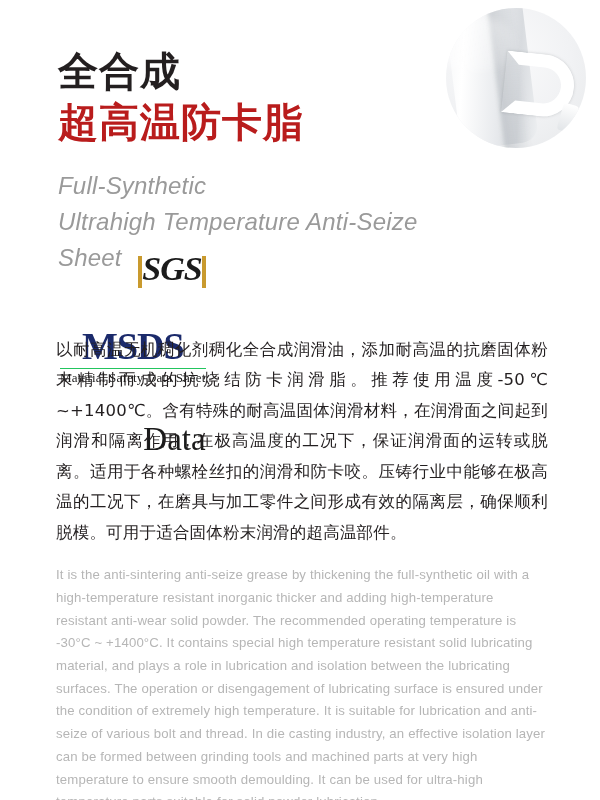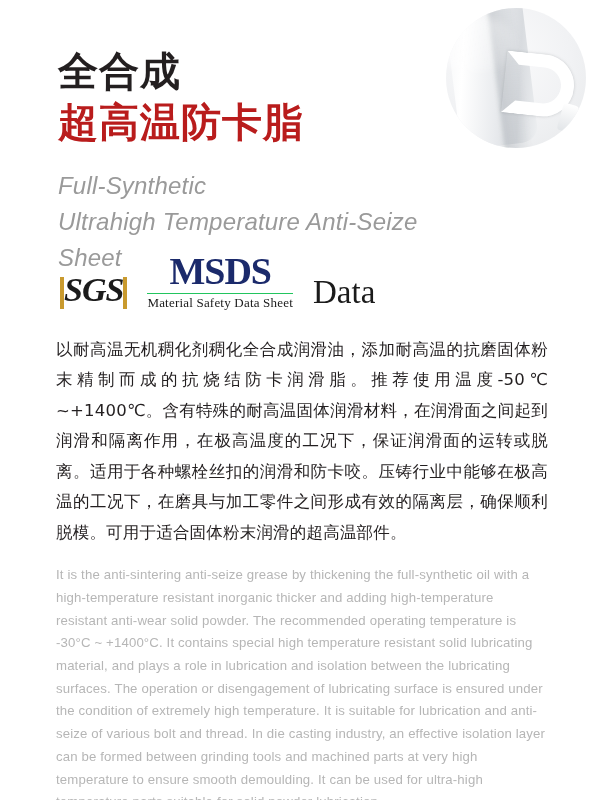--- a/index.html
+++ b/index.html
@@ -122,21 +122,22 @@
     letter-spacing: 0.2px;
   }
 
   
   .certs {
     position: absolute;
     left: 60px;
     top: 252px;
     display: flex;
     align-items: flex-end;
-    gap: 20px;
+    gap: 39px;
+    flex-direction: column;
   }
   .sgs {
     position: relative;
     font-family: "Liberation Serif", serif;
     font-size: 34px;
     font-weight: bold;
     font-style: italic;
     color: #1b1b1b;
     letter-spacing: -1px;
     line-height: 1;

